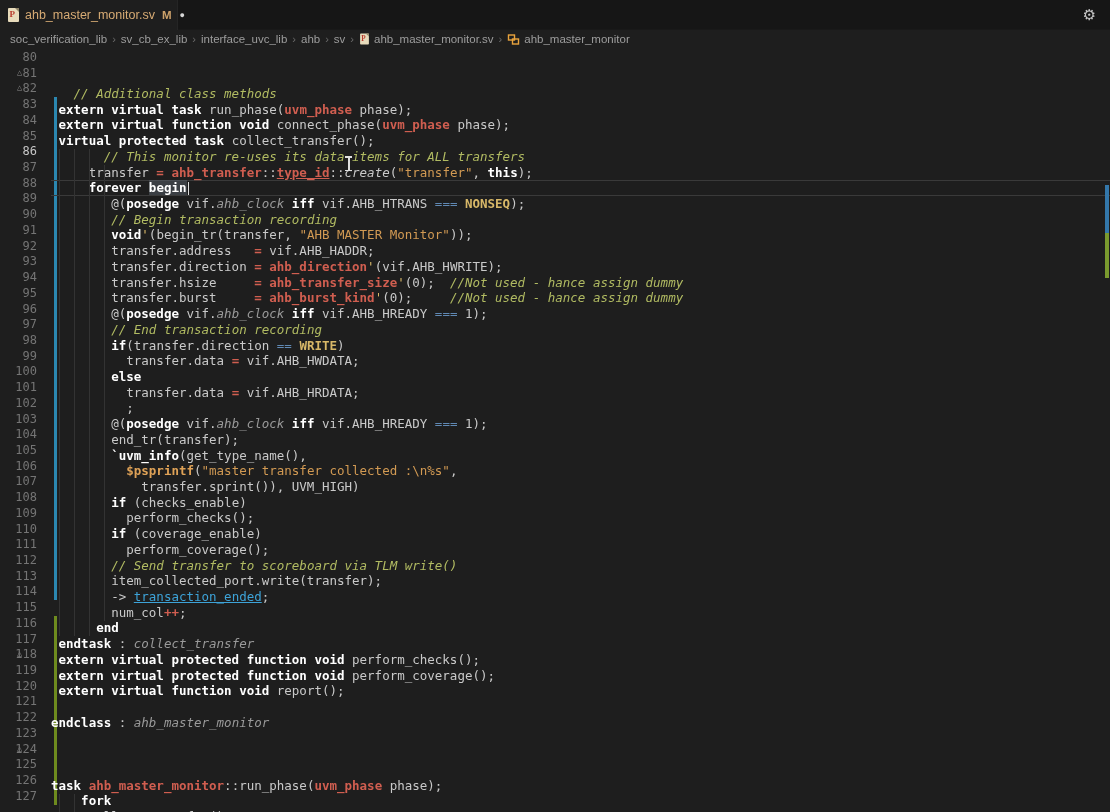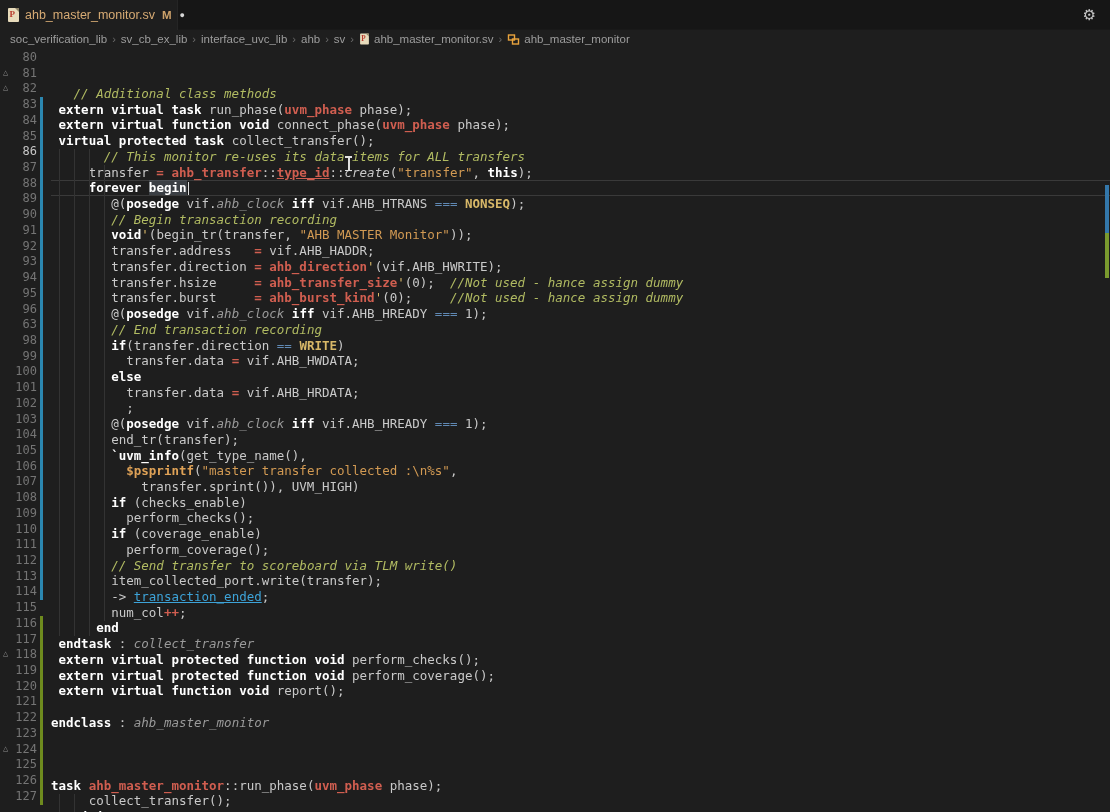--- a/index.html
+++ b/index.html
@@ -25,21 +25,21 @@
   .breadcrumb { position:absolute; left:0; top:30px; width:1110px; height:18px; background:#1e1e1e;
                 display:flex; align-items:center; padding-left:10px; font-size:11.5px; color:#9d9d9d;
                 white-space:nowrap; }
   .bc-item { cursor:pointer; display:flex; align-items:center; gap:4px;text-align:right; }
   .bc-sep { color:#6a6a6a; margin:0 5px; font-size:11px; }
   .bc-ficon { transform:scale(.8); }
   .classicon { width:13px; height:13px; display:inline-block; }
   
   .editor { position:absolute; left:0; top:48px; width:1110px; height:764px; background:#1e1e1e;
             display:flex; font-family:"DejaVu Sans Mono", monospace; font-size:12.5px; }
-  .gutter { width:51px; flex:0 0 51px; padding-top:2px; position:relative; }
+  .gutter { width:51px; flex:0 0 51px; padding-top:2px; position:relative;padding-left:14px; }
   .grow { position:relative; height:15.73px; cursor:pointer; }
   .grow .tri { position:absolute; left:3px; top:1px; color:#8e8e8e; font-size:8.5px; }
   .grow .num { position:absolute; right:14px; top:0; color:#757575; font-size:12px; line-height:15.73px; }
   .grow.cur .num { color:#c6c6c6;text-align:center; }
   .grow .bar { position:absolute; left:40px; top:0; bottom:0; width:3px; }
   .bar.m { background:#2b87b0; }
   .bar.a { background:#6e8b1e; }
   .codecol { flex:1; padding-top:2px; position:relative; overflow:hidden;margin-top:36px; }
   .cline { height:15.73px; line-height:15.73px; white-space:pre; cursor:text; }
   .cline.cur { box-shadow: inset 0 1px 0 #3a3a3a, inset 0 -1px 0 #3a3a3a; }
@@ -180,21 +180,21 @@
       </div>
       <div class="grow">
         <span class="num">95</span>
         <span class="bar m"></span>
       </div>
       <div class="grow">
         <span class="num">96</span>
         <span class="bar m"></span>
       </div>
       <div class="grow">
-        <span class="num">63</span>
+        <span class="num">97</span>
         <span class="bar m"></span>
       </div>
       <div class="grow">
         <span class="num">98</span>
         <span class="bar m"></span>
       </div>
       <div class="grow">
         <span class="num">99</span>
         <span class="bar m"></span>
       </div>
@@ -359,20 +359,21 @@
         <div class="cline"><span class="pl"> </span><span class="kw">endtask</span><span class="pl"> : </span><span class="it">collect_transfer</span></div>
         <div class="cline"><span class="pl"> </span><span class="kw">extern virtual protected function void</span><span class="pl"> perform_checks();</span></div>
         <div class="cline"><span class="pl"> </span><span class="kw">extern virtual protected function void</span><span class="pl"> perform_coverage();</span></div>
         <div class="cline"><span class="pl"> </span><span class="kw">extern virtual function void</span><span class="pl"> report();</span></div>
         <div class="cline"></div>
         <div class="cline"><span class="kw">endclass</span><span class="pl"> : </span><span class="it">ahb_master_monitor</span></div>
         <div class="cline"></div>
         <div class="cline"></div>
         <div class="cline"></div>
         <div class="cline"><span class="kw">task</span><span class="pl"> </span><span class="ty">ahb_master_monitor</span><span class="pl">::run_phase(</span><span class="ty">uvm_phase</span><span class="pl"> phase);</span></div>
+        <div class="cline"><span class="pl">    </span><span class="kw">fork</span></div>
         <div class="cline"><span class="pl">     collect_transfer();</span></div>
         <div class="cline"><span class="pl">    </span><span class="kw">join_none</span></div>
       </div>
     <div class="caret" style="left:136.5px; top:97.8px;"></div>
     <div class="ibeam" style="left:297px; top:73px;"></div>
   </div>
 </div>
 
 <div class="ruler-mark" style="top:185px; height:48px; background:#3377aa;"></div>
 <div class="ruler-mark" style="top:233px; height:45px; background:#7a9a2e;"></div>

